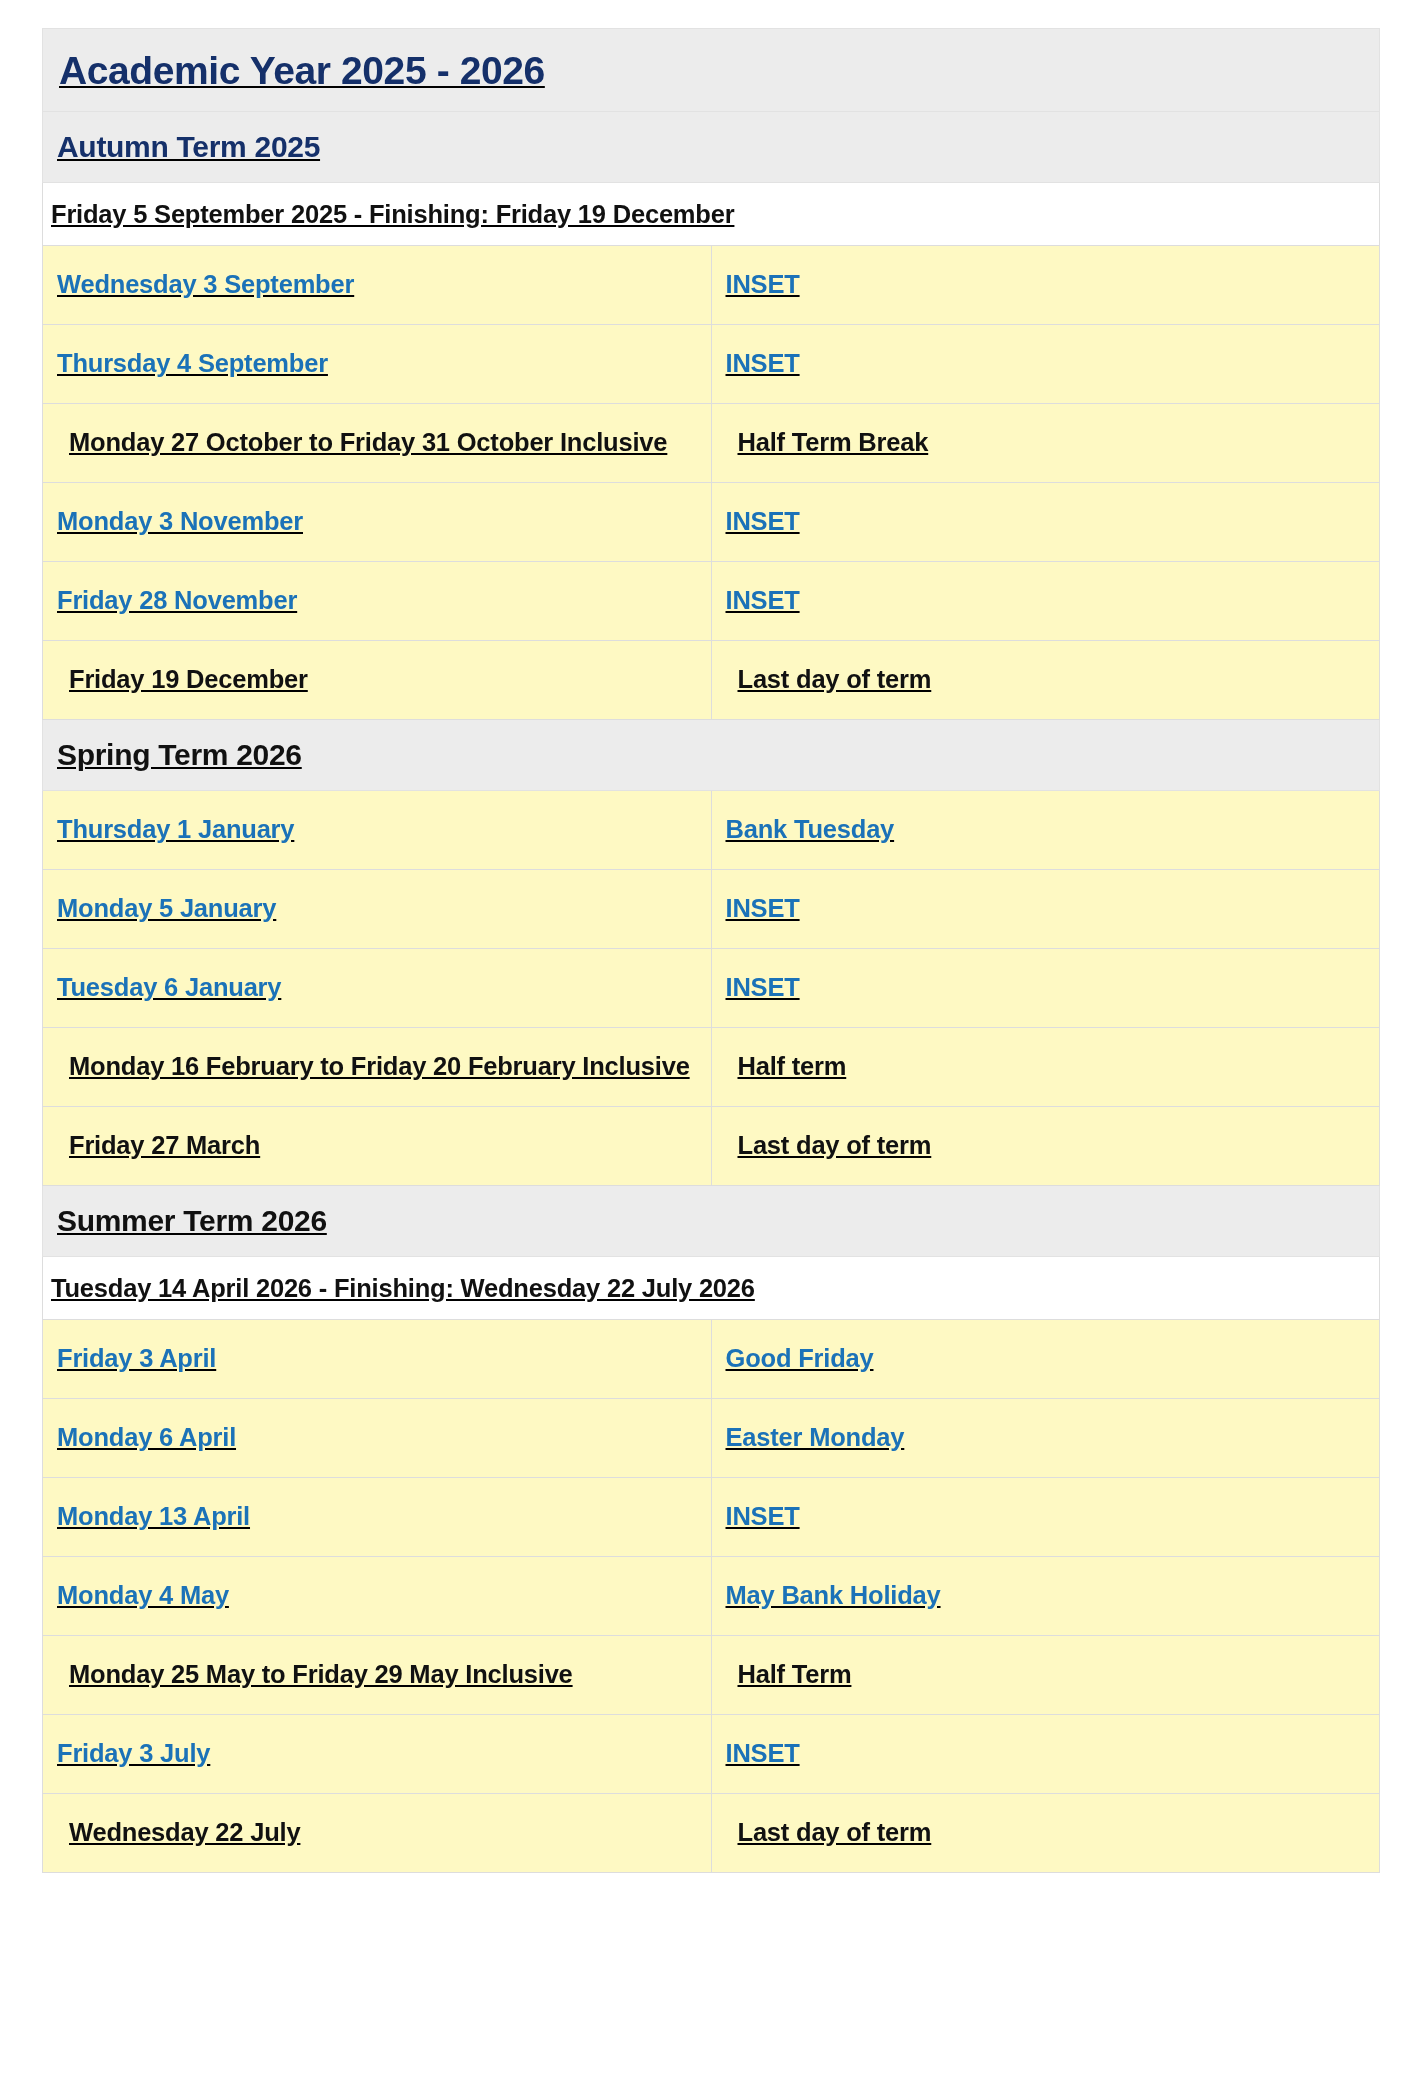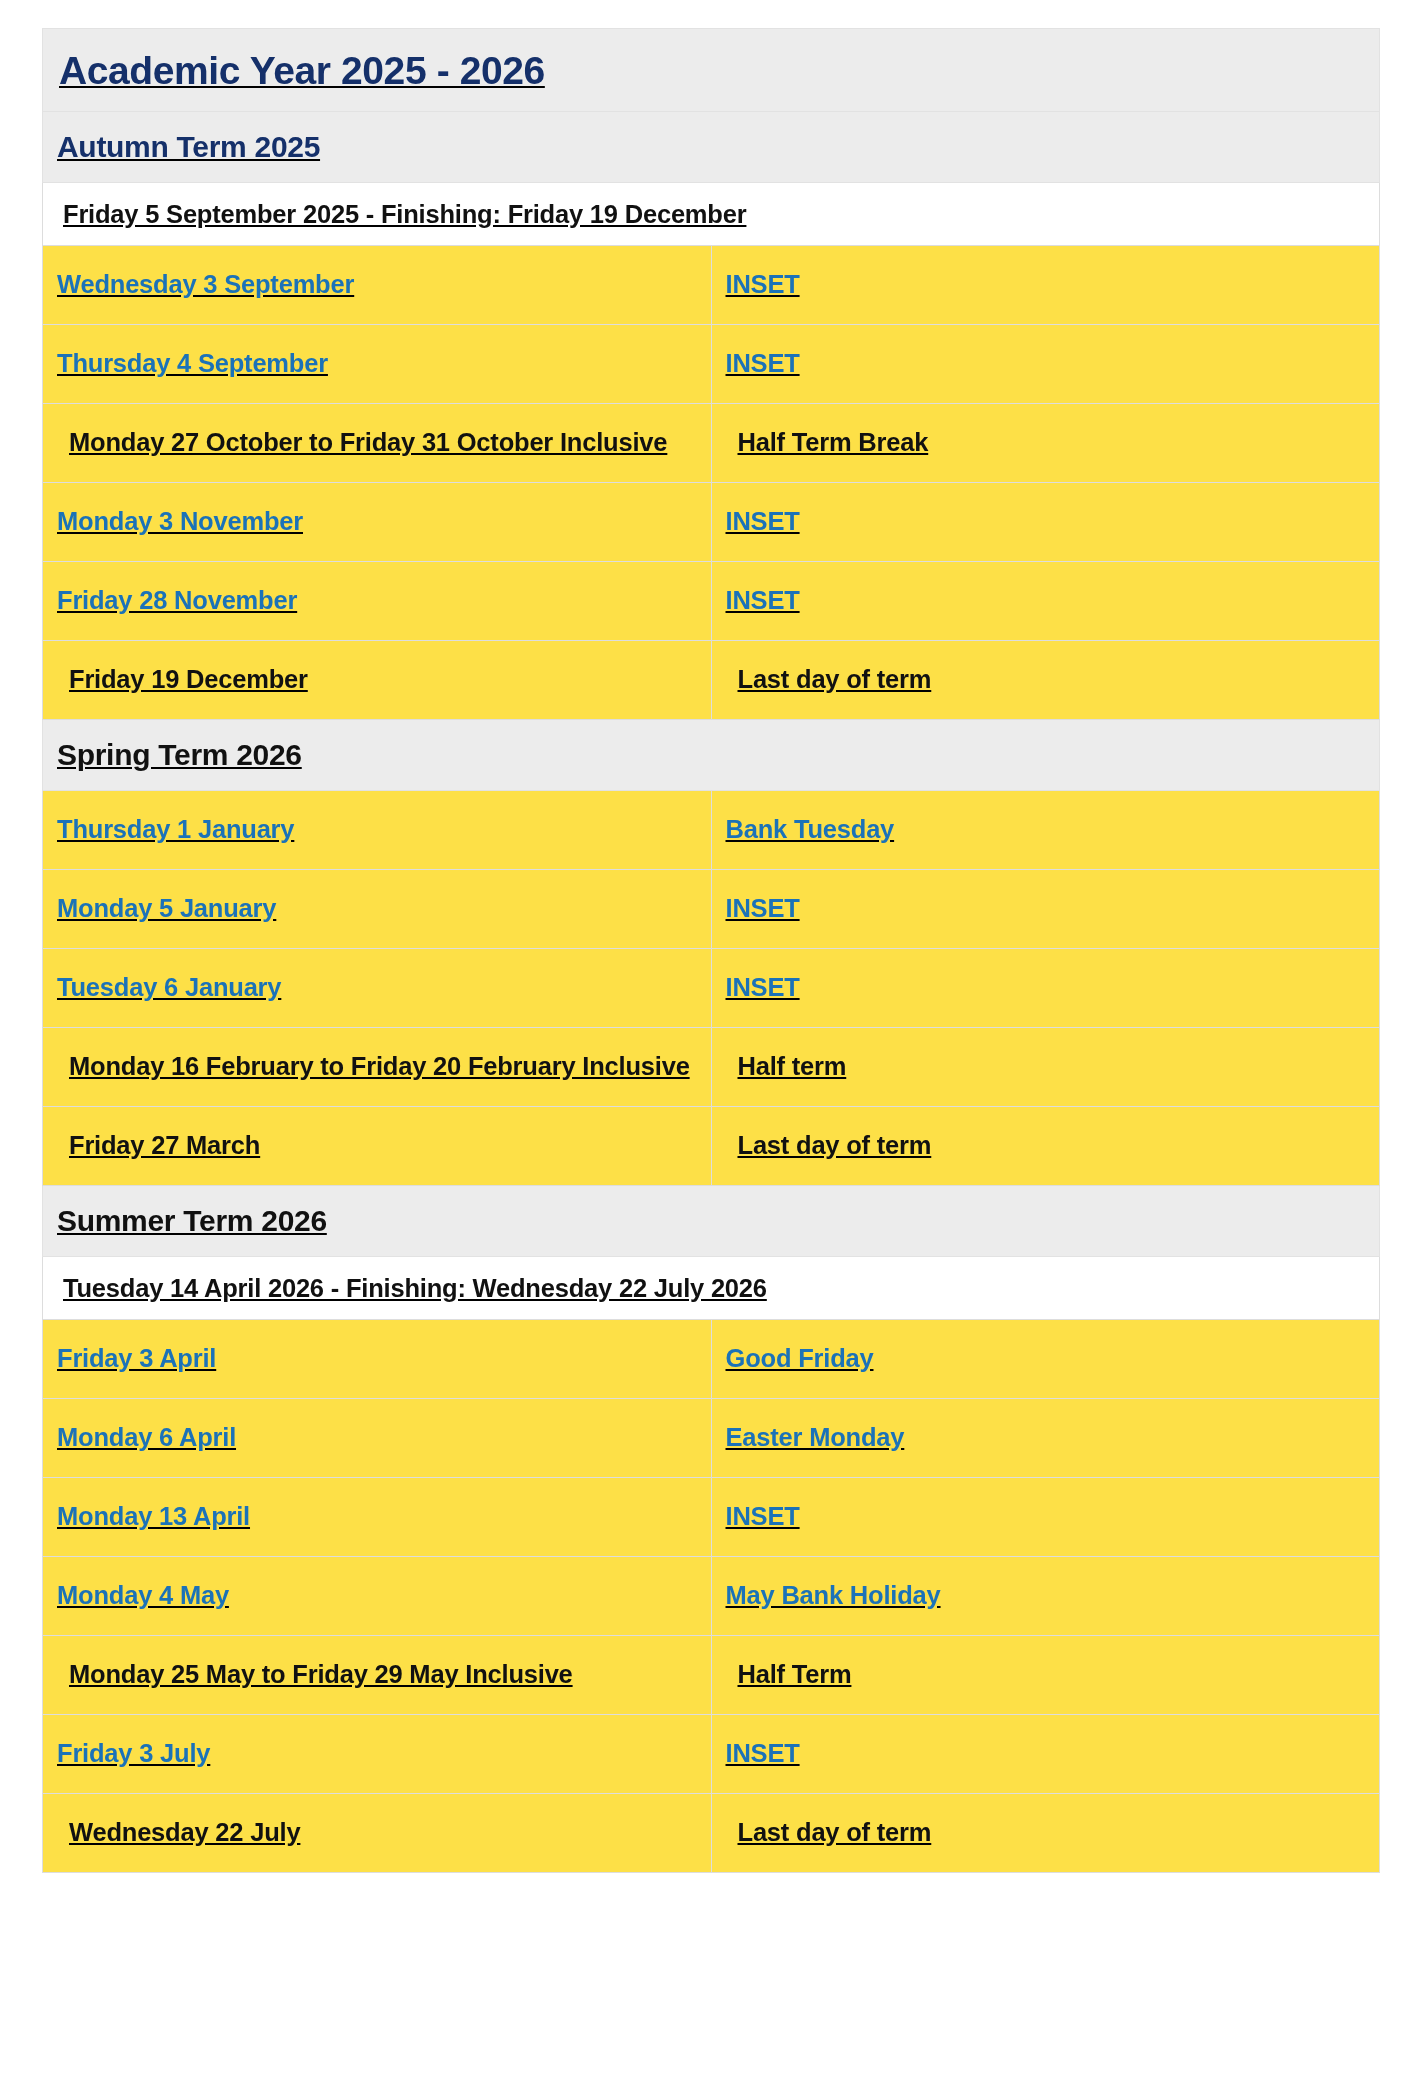--- a/index.html
+++ b/index.html
@@ -67,28 +67,28 @@
     letter-spacing: -0.3px;
     line-height: 1;
     color: #111111;
   }
   .term-text.navy { color: #15306a; }
 
   
   .row-range td {
     background: #ffffff;
     height: 62px;
-    padding-left: 20px;
+    padding-left: 8px;
     font-size: 25.5px;
     color: #111111;
   }
 
   
   .row-data td {
-    background: #fde047;
+    background: #fef9c3;
     height: 78px;
   }
   .col-date { width: 904px; padding-left: 16px; }
   .col-note { width: 434px; padding-left: 17px; }
 
   .cell-text { line-height: 1.15; display: block; }
   .cell-text.link { color: #1b72b8; }
   .cell-text.plain { color: #111111; margin-left: 12px; }
 </style>
 </head>

